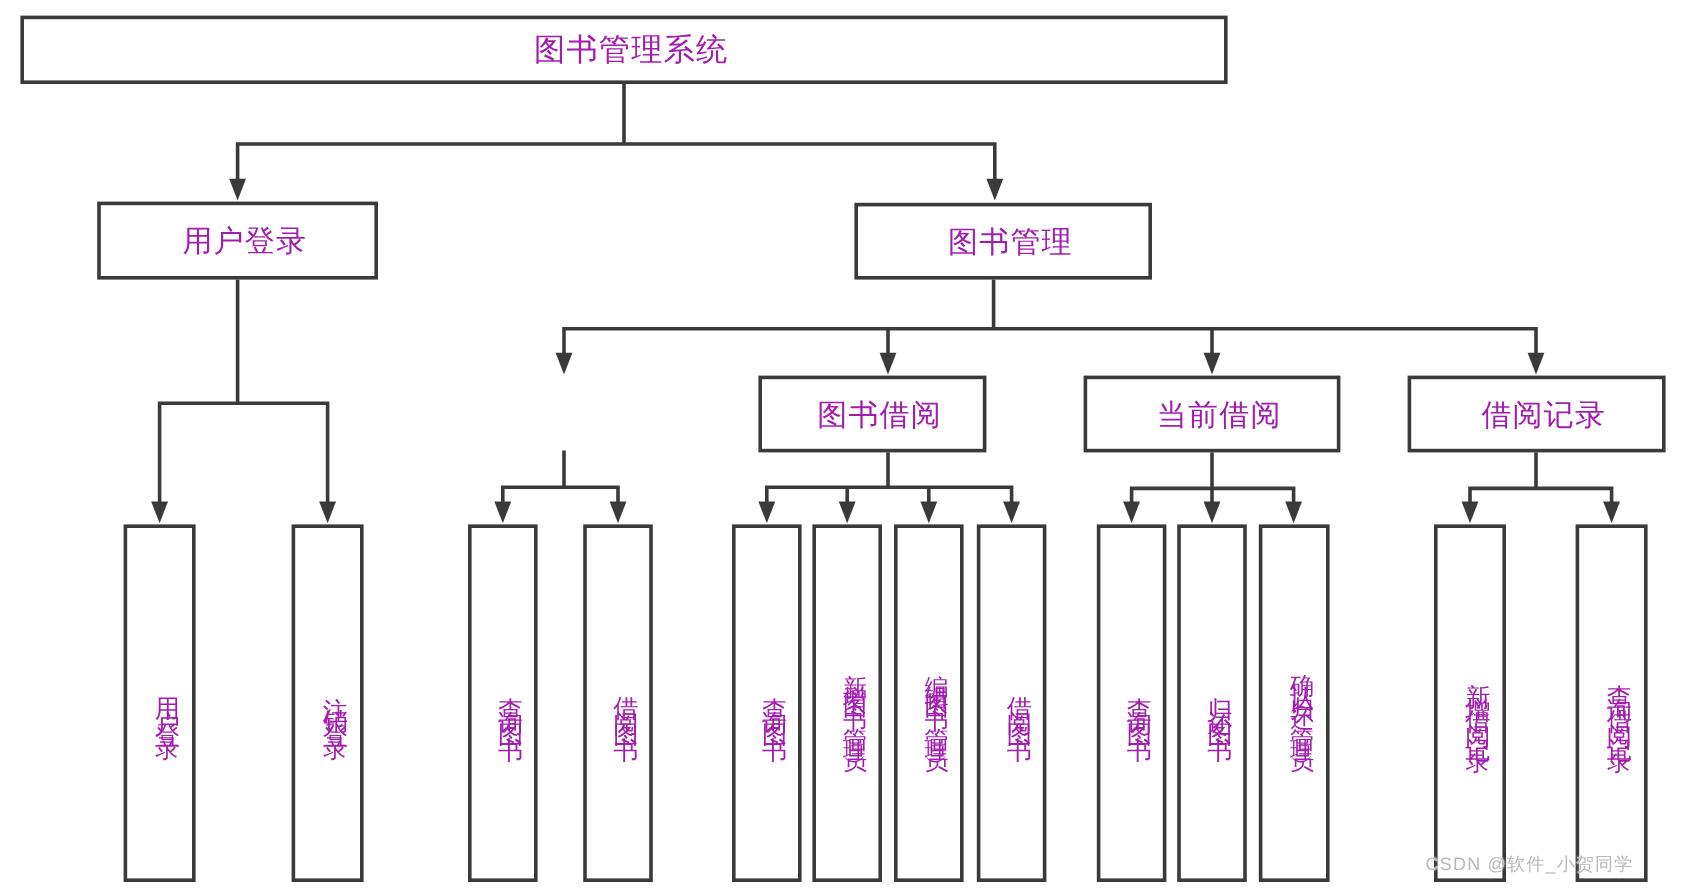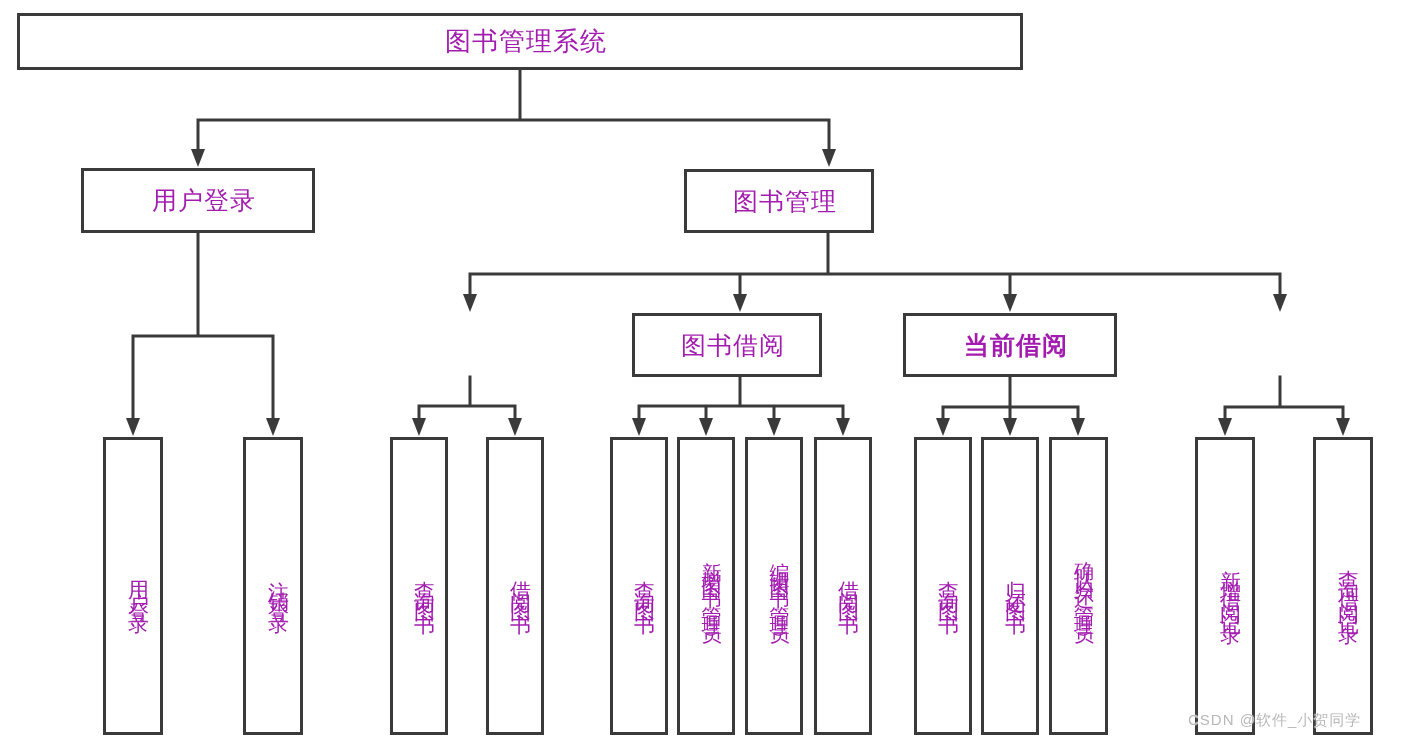--- a/index.html
+++ b/index.html
@@ -90,29 +90,32 @@
     </g>
   </svg>
 
   <div class="box hbox root" style="left:17px; top:13px; width:1006px; height:57px;">
     <span>图书管理系统</span>
   </div>
 
   <div class="box hbox" style="left:81px; top:168px; width:234px; height:65px;">
     <span>用户登录</span>
   </div>
-  <div class="box hbox" style="left:684px; top:169px; width:190px; height:64px;font-family:Liberation Serif, serif;">
+  <div class="box hbox" style="left:712px; top:169px; width:248px; height:64px;font-family:Liberation Serif, serif;">
     <span>图书管理</span>
   </div>
 
   <div class="box hbox" style="left:632px; top:313px; width:190px; height:64px;">
     <span>图书借阅</span>
   </div>
-  <div class="box hbox" style="left:903px; top:313px; width:214px; height:64px;font-weight:bold;">
+  <div class="box hbox" style="left:903px; top:313px; width:214px; height:64px;">
     <span>当前借阅</span>
+  </div>
+  <div class="box hbox" style="left:1173px; top:313px; width:215px; height:64px;">
+    <span>借阅记录</span>
   </div>
 
   <div class="box leaf" style="left:103px; top:437px; width:60px; height:298px;">
     <span class="vtext">用户登录</span>
   </div>
   <div class="box leaf" style="left:243px; top:437px; width:60px; height:298px;">
     <span class="vtext">注销登录</span>
   </div>
 
   <div class="box leaf" style="left:390px; top:437px; width:58px; height:298px;">

